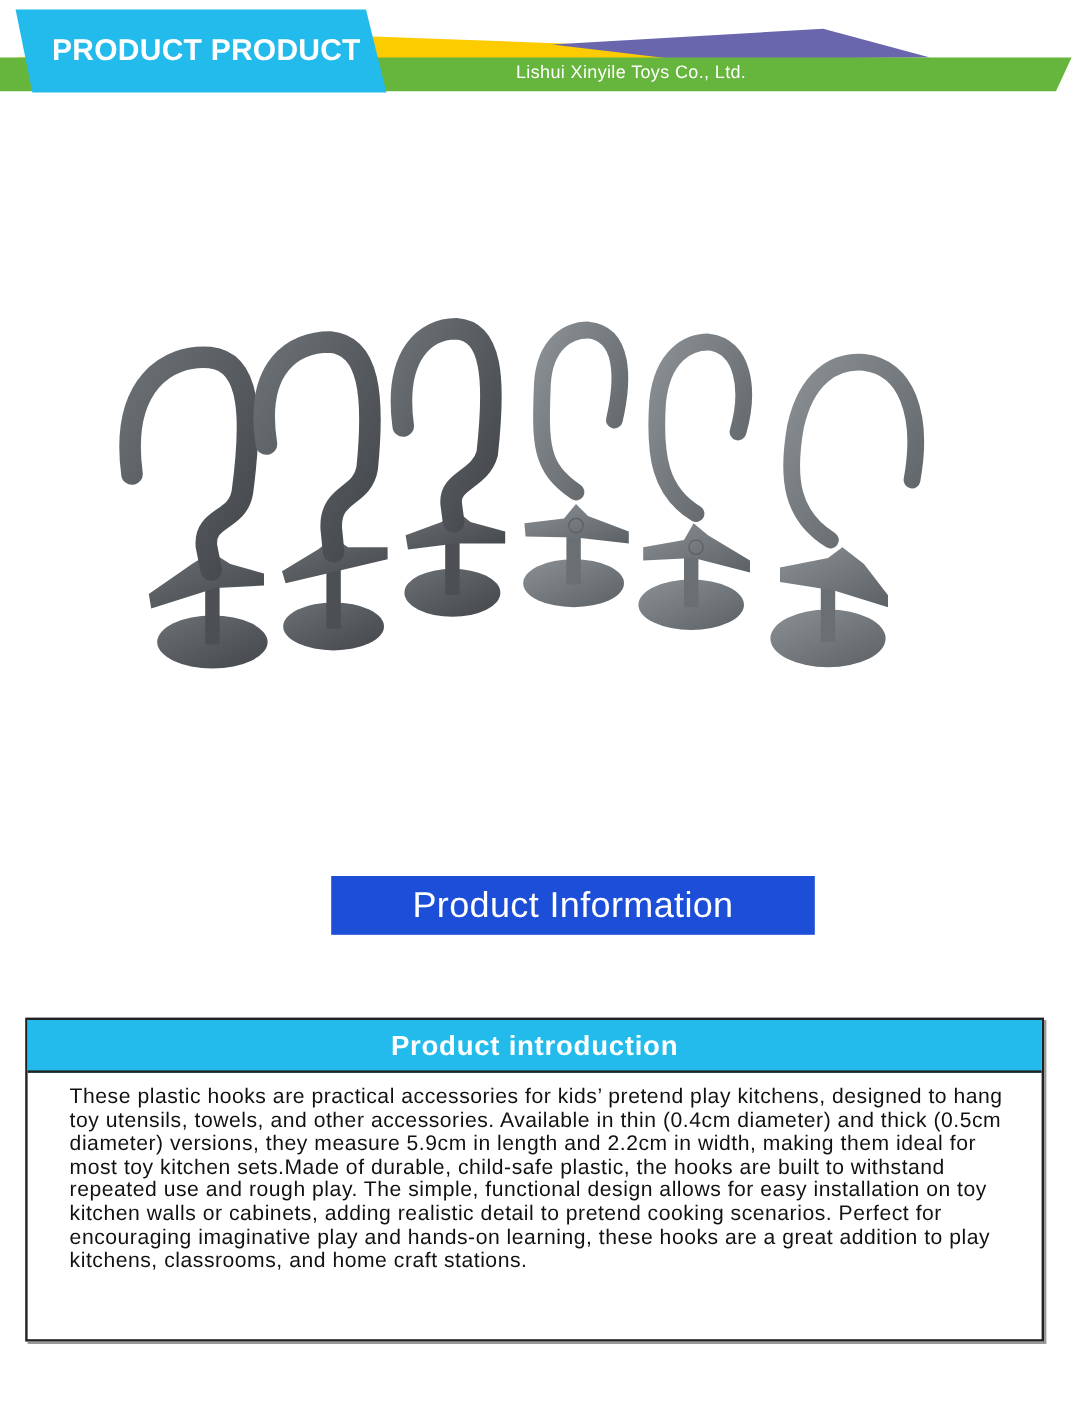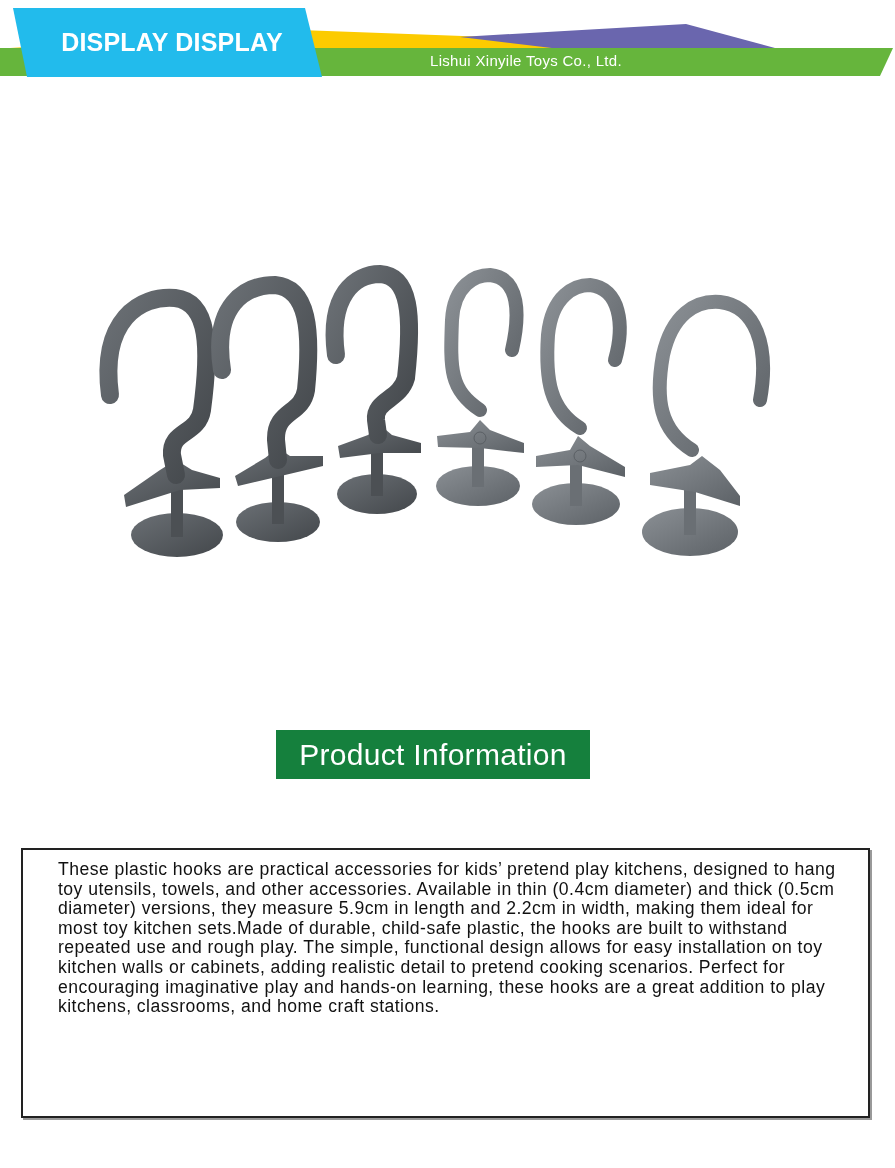--- a/index.html
+++ b/index.html
@@ -2,36 +2,36 @@
 <html><head>
 <meta charset="utf-8">
 <style>
   html,body{margin:0;padding:0;background:#fff;}
   body{width:895px;height:1168px;position:relative;overflow:hidden;font-family:"Liberation Sans",sans-serif;}
   .banner{position:absolute;left:0;top:0;width:895px;height:90px;}
   .banner svg{position:absolute;left:0;top:0;}
   .banner-title{position:absolute;left:22px;top:8px;width:300px;height:68px;display:flex;align-items:center;justify-content:center;color:#fff;font-weight:bold;font-size:25px;letter-spacing:0.2px;font-family:"Liberation Sans",sans-serif;}
   .company{position:absolute;left:430px;top:52px;color:#fff;font-size:15px;letter-spacing:0.3px;}
   .product-image{position:absolute;left:80px;top:260px;width:730px;height:310px;}
-  .info-badge{position:absolute;left:276px;top:730px;width:314px;height:49px;background:#15803d;color:#fff;font-size:30px;display:flex;align-items:center;justify-content:center;letter-spacing:0.3px;}
+  .info-badge{position:absolute;left:276px;top:730px;width:403px;height:49px;background:#1d4ed8;color:#fff;font-size:30px;display:flex;align-items:center;justify-content:center;letter-spacing:0.3px;}
   .intro-box{position:absolute;left:21px;top:848px;width:849px;height:270px;border:2px solid #222;box-sizing:border-box;box-shadow:2px 2px 0 #999;}
   .intro-header{height:42px;background:#22bbec;border-bottom:2px solid #222;display:flex;align-items:center;justify-content:center;color:#fff;font-weight:bold;font-size:23px;letter-spacing:0.6px;}
   .intro-body{padding:10px 24px 0 35px;font-size:17.6px;line-height:19.6px;color:#111;letter-spacing:0.45px;}
 </style>
 </head>
 <body>
 
 <div class="banner">
   <svg width="895" height="90" viewBox="0 0 895 90">
     <polygon points="10,48 300,30 760,47 420,50" fill="#fccb00"></polygon>
     <polygon points="460,37 686,24 775,48 560,49" fill="#6a66ae"></polygon>
     <polygon points="0,48 893,48 880,76 0,76" fill="#66b53c"></polygon>
     <polygon points="13,8 305,8 322,77 27,77" fill="#22bbec"></polygon>
   </svg>
-  <div class="banner-title">DISPLAY DISPLAY</div>
+  <div class="banner-title">PRODUCT PRODUCT</div>
   <div class="company">Lishui Xinyile Toys Co., Ltd.</div>
 </div>
 
 <div class="product-image">
   <svg width="730" height="310" viewBox="0 0 730 310">
     <defs>
       <linearGradient id="g1" x1="0" y1="0" x2="1" y2="1">
         <stop offset="0" stop-color="#6b7075"></stop>
           <stop offset="1" stop-color="#43474b"></stop>
       </linearGradient>
@@ -83,14 +83,15 @@
       <rect x="604" y="225" width="12" height="50" fill="#6a6f74"></rect>
       <polygon points="570,213 610,205 622,196 640,210 660,236 660,246 615,232 570,225" fill="url(#g2)"></polygon>
       <path d="M612,190 C580,170 575,140 583,95 C592,55 615,40 640,42 C675,46 690,85 680,140" fill="none" stroke="url(#g2)" stroke-width="14" stroke-linecap="round"></path>
     </g>
   </svg>
 </div>
 
 <div class="info-badge">Product Information</div>
 
 <div class="intro-box">
+  <div class="intro-header">Product introduction</div>
   <div class="intro-body">These plastic hooks are practical accessories for kids’ pretend play kitchens, designed to hang toy utensils, towels, and other accessories. Available in thin (0.4cm diameter) and thick (0.5cm diameter) versions, they measure 5.9cm in length and 2.2cm in width, making them ideal for most toy kitchen sets.Made of durable, child-safe plastic, the hooks are built to withstand repeated use and rough play. The simple, functional design allows for easy installation on toy kitchen walls or cabinets, adding realistic detail to pretend cooking scenarios. Perfect for encouraging imaginative play and hands-on learning, these hooks are a great addition to play kitchens, classrooms, and home craft stations.</div>
 </div>
 
 </body></html>

